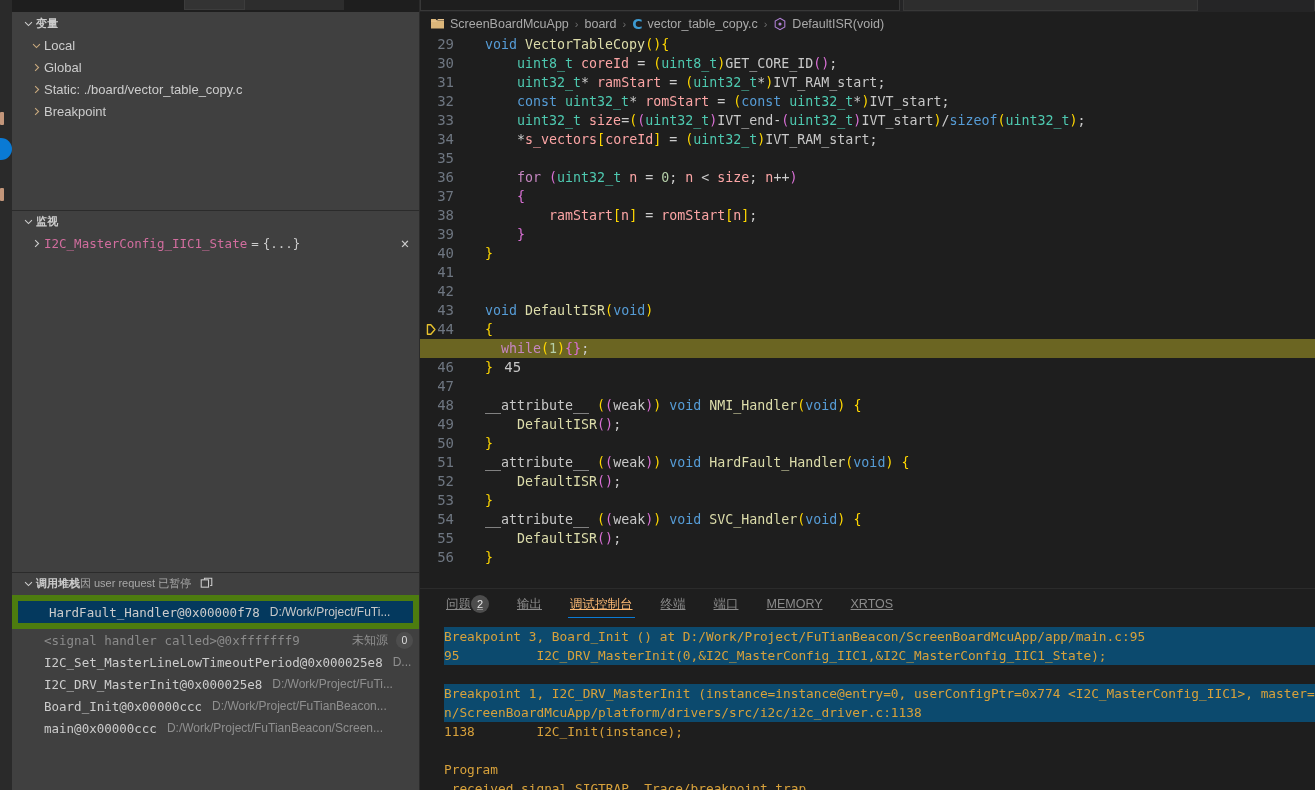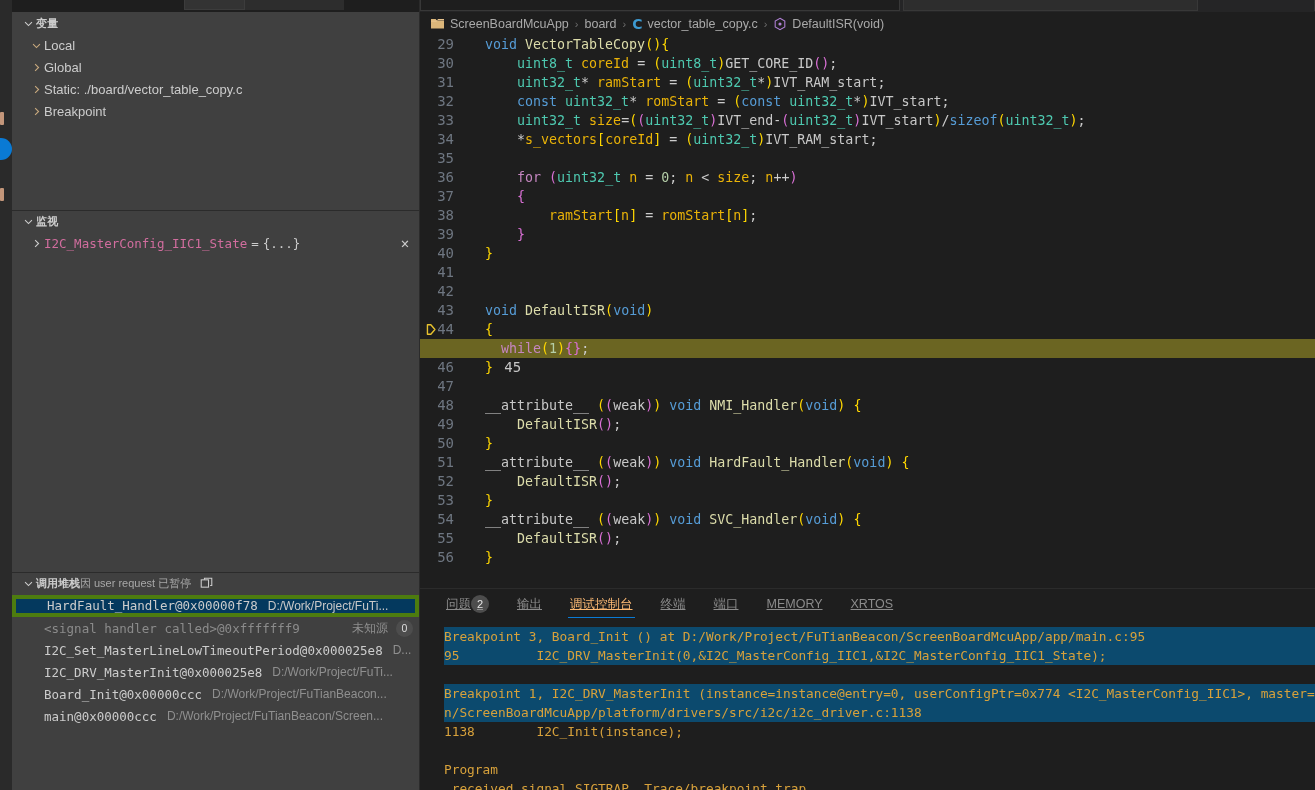--- a/index.html
+++ b/index.html
@@ -98,22 +98,22 @@
   }
   .cs-icon-btn svg { width: 13px; height: 13px; }
 
   .cs-list { padding-top: 1px; }
   .cs-row {
     display: flex; align-items: center; height: 22px;
     padding-left: 32px; padding-right: 6px;
     font-size: 13px; cursor: pointer; white-space: nowrap; overflow: hidden;
   }
   .cs-row.selected {
-    background: #04395e; border: 4px solid #4d7c0f;
-    height: 22px; padding-left: 31px; align-items: flex-end;
+    background: #04395e; border: 6px solid #4d7c0f;
+    height: 34px; padding-left: 31px;
   }
   .cs-fn {
     font-family: "DejaVu Sans Mono", monospace; font-size: 12.5px; color: #cccccc;
   }
   .cs-row.dim .cs-fn { color: #8b8b8b; }
   .cs-src {
     margin-left: 10px; font-size: 12px; color: #8f8f8f;
     overflow: hidden; text-overflow: ellipsis; white-space: nowrap;
   }
   .cs-row.selected .cs-src { color: #c8c8c8; }
@@ -163,21 +163,21 @@
   }
   .code-text { flex: 1 1 auto; padding-left: 17px; position: relative; }
   .code-line.cur { background: #6b6522; }
   .code-line.cur .code-text { background: #6b6522; }
 
   
   .t-kw   { color: #569cd6; }   
   .t-kw2  { color: #c586c0; }   
   .t-type { color: #4ec9b0; }
   .t-fn   { color: #dcdcaa; }
-  .t-var  { color: #eab308; }
+  .t-var  { color: #fca5a5; }
   .t-num  { color: #b5cea8; }
   .t-macro{ color: #c8c8c8; margin-top: 44px; }
   .t-pl   { color: #ffd700; }
   .t-pl2  { color: #da70d6; }
   .t-op   { color: #cccccc; }
 
   
   .panel { flex: 0 0 auto; height: 202px; background: #1e1e1e; border-top: 1px solid #2b2b2b; display: flex; flex-direction: column; }
   .panel-tabs {
     height: 30px; flex: 0 0 30px; display: flex; align-items: center;

